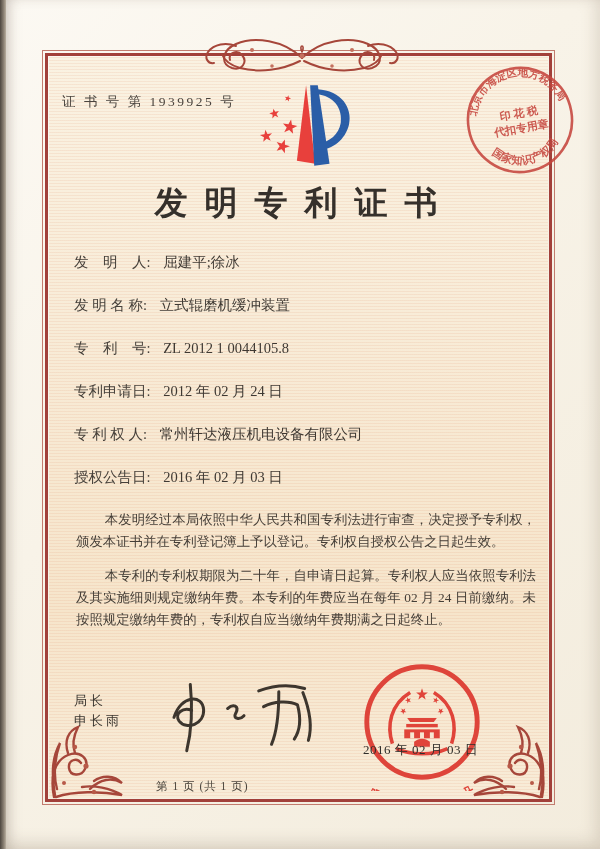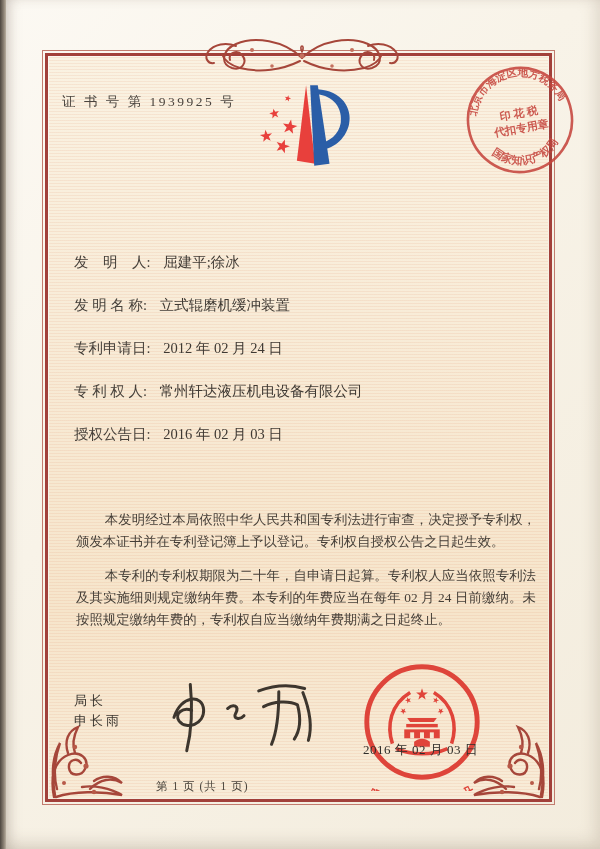--- a/index.html
+++ b/index.html
@@ -122,29 +122,34 @@
       <use href="#star" transform="translate(14,53) scale(1.05) rotate(-8)"></use>
       <use href="#star" transform="translate(30,63) scale(1.2) rotate(18)"></use>
       <path d="M53,3 L62,80 L44,77 Z"></path>
     </g>
     <g fill="#2b5ea7">
       <path d="M57,3 L64.5,3 L76,80 L61,82 Z"></path>
       <path d="M64,7 C88,8 99,26 95,42 C91,58 76,68 63,66 L62,59 C74,61 85,52 87,40 C89,26 80,13 63,12 Z"></path>
     </g>
   </svg>
 
+  <div class="title">发明专利证书</div>
 
   <div class="fields">
     <div class="field-row">
       <span class="field-label">发　明　人:</span>
       <span class="field-value">屈建平;徐冰</span>
     </div>
     <div class="field-row">
       <span class="field-label">发 明 名 称:</span>
       <span class="field-value">立式辊磨机缓冲装置</span>
+    </div>
+    <div class="field-row">
+      <span class="field-label">专　利　号:</span>
+      <span class="field-value">ZL 2012 1 0044105.8</span>
     </div>
     <div class="field-row">
       <span class="field-label">专利申请日:</span>
       <span class="field-value">2012 年 02 月 24 日</span>
     </div>
     <div class="field-row">
       <span class="field-label">专 利 权 人:</span>
       <span class="field-value">常州轩达液压机电设备有限公司</span>
     </div>
     <div class="field-row">

